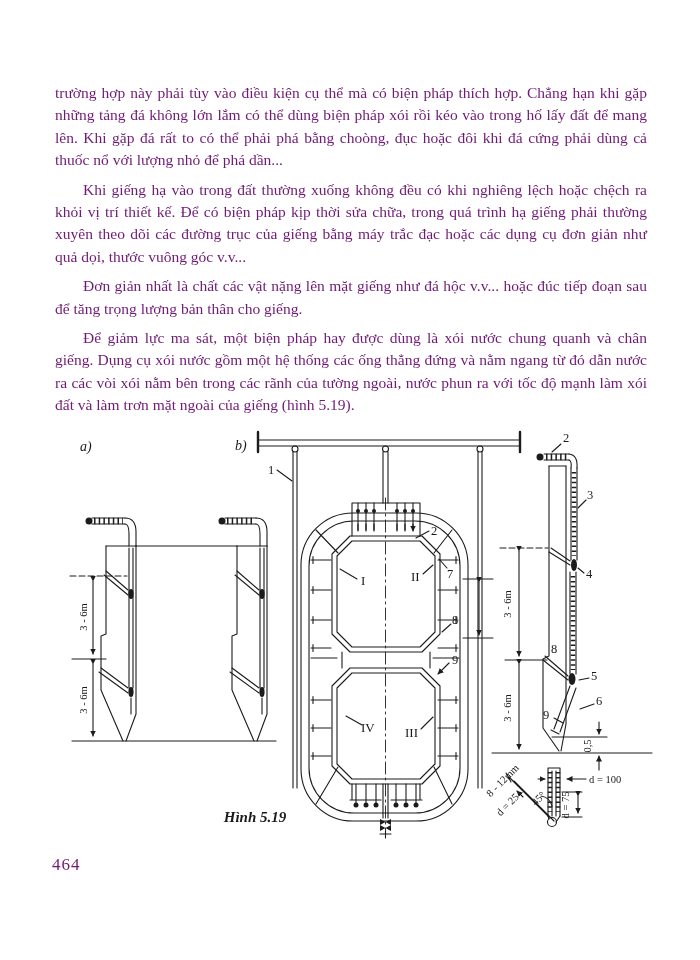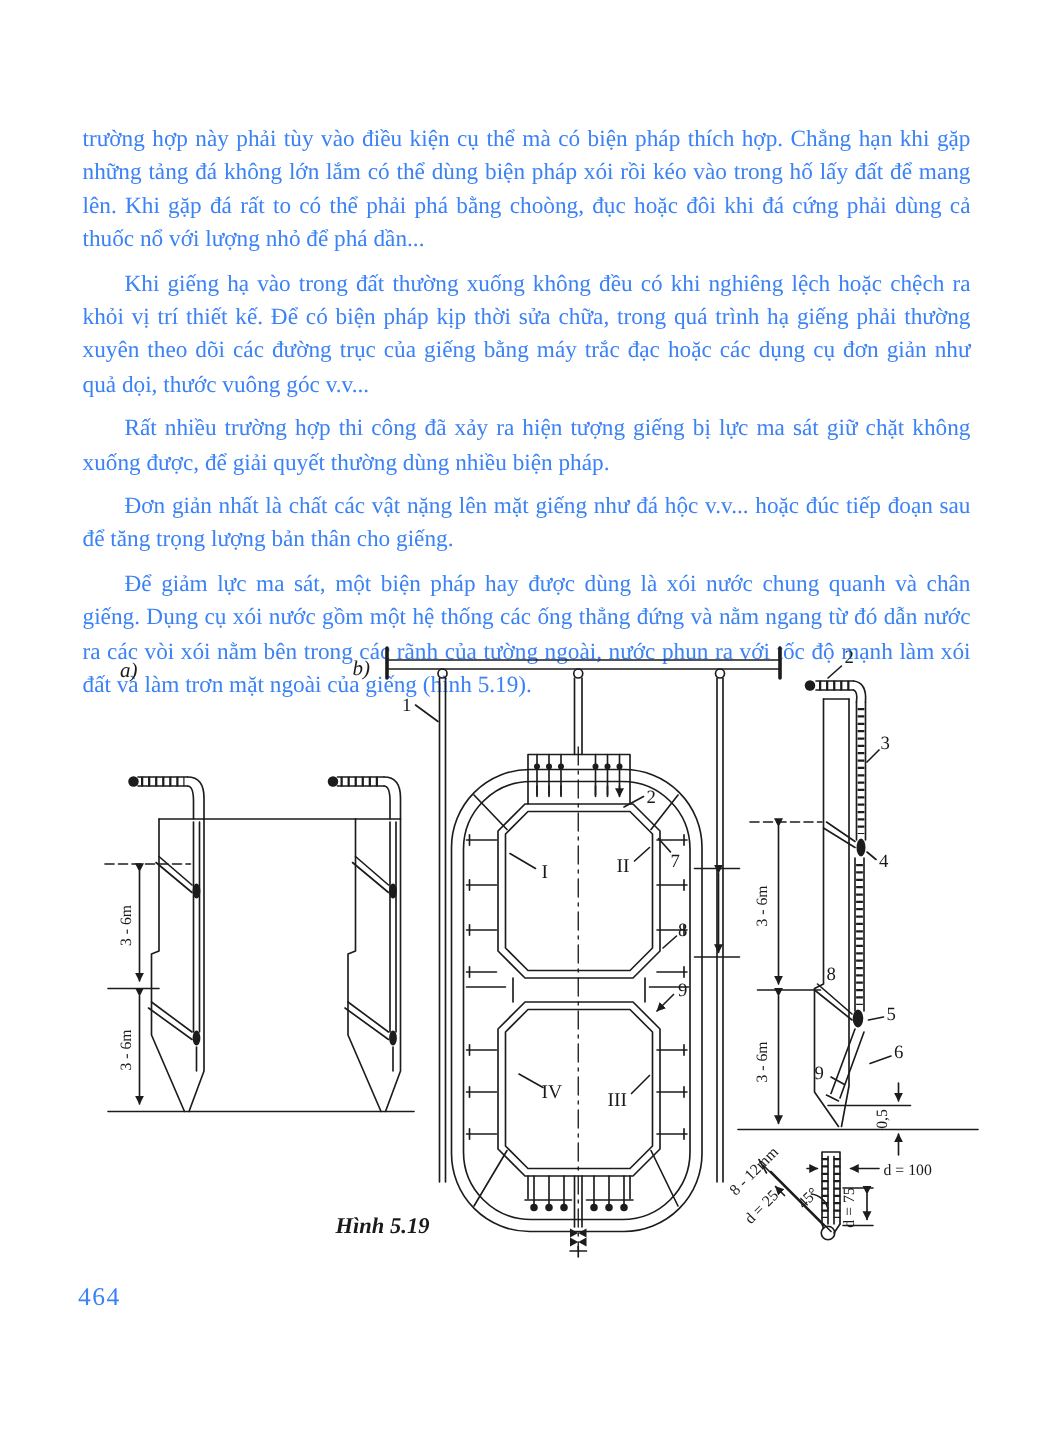--- a/index.html
+++ b/index.html
@@ -1,18 +1,18 @@
 <!DOCTYPE html>
 <html><head>
 <meta charset="utf-8">
 <style>
   html,body{margin:0;padding:0;}
   body{width:700px;height:960px;background:#f4f4f2;}
   #page{position:relative;width:700px;height:960px;background:#ffffff;overflow:hidden;
-        font-family:"Liberation Serif", serif;color:#3b82f6;}
+        font-family:"Liberation Serif", serif;color:#701a75;}
   #text-block{position:absolute;left:55px;top:82px;width:592px;
               font-size:15.5px;line-height:22.4px;text-align:justify;}
   #text-block p{margin:0 0 7px 0;text-indent:28px;}
   #text-block p.no-indent{text-indent:0;}
   #figure-svg{position:absolute;left:0;top:0;}
   #page-number{position:absolute;left:52px;top:855px;font-size:17px;letter-spacing:1px;}
   .ink{stroke:#1c1c1c;fill:none;stroke-width:1.1;stroke-linecap:round;stroke-linejoin:round;}
   .thick{stroke-width:2.4;}
   .fillink{fill:#1c1c1c;stroke:none;}
   .hatch{stroke:#1c1c1c;fill:none;stroke-width:6.5;stroke-dasharray:1.5 3.2;}
@@ -27,21 +27,20 @@
   .cap{font-size:15px;font-style:italic;font-weight:bold;}
 </style>
 </head>
 <body>
 
 <div id="page">
 
   <div id="text-block">
     <p class="no-indent">trường hợp này phải tùy vào điều kiện cụ thể mà có biện pháp thích hợp. Chẳng hạn khi gặp những tảng đá không lớn lắm có thể dùng biện pháp xói rồi kéo vào trong hố lấy đất để mang lên. Khi gặp đá rất to có thể phải phá bằng choòng, đục hoặc đôi khi đá cứng phải dùng cả thuốc nổ với lượng nhỏ để phá dần...</p>
     <p>Khi giếng hạ vào trong đất thường xuống không đều có khi nghiêng lệch hoặc chệch ra khỏi vị trí thiết kế. Để có biện pháp kịp thời sửa chữa, trong quá trình hạ giếng phải thường xuyên theo dõi các đường trục của giếng bằng máy trắc đạc hoặc các dụng cụ đơn giản như quả dọi, thước vuông góc v.v...</p>
-    <p>Rất nhiều trường hợp thi công đã xảy ra hiện tượng giếng bị lực ma sát giữ chặt không xuống được, để giải quyết thường dùng nhiều biện pháp.</p>
     <p>Đơn giản nhất là chất các vật nặng lên mặt giếng như đá hộc v.v... hoặc đúc tiếp đoạn sau để tăng trọng lượng bản thân cho giếng.</p>
     <p>Để giảm lực ma sát, một biện pháp hay được dùng là xói nước chung quanh và chân giếng. Dụng cụ xói nước gồm một hệ thống các ống thẳng đứng và nằm ngang từ đó dẫn nước ra các vòi xói nằm bên trong các rãnh của tường ngoài, nước phun ra với tốc độ mạnh làm xói đất và làm trơn mặt ngoài của giếng (hình 5.19).</p>
   </div>
 
   <svg id="figure-svg" width="700" height="960" viewBox="0 0 700 960">
     <defs>
       <marker id="ah" markerWidth="9" markerHeight="8" refX="5.5" refY="3" orient="auto" markerUnits="userSpaceOnUse">
         <path d="M0,0 L6,3 L0,6 Z" fill="#1c1c1c"></path>
       </marker>
     </defs>

